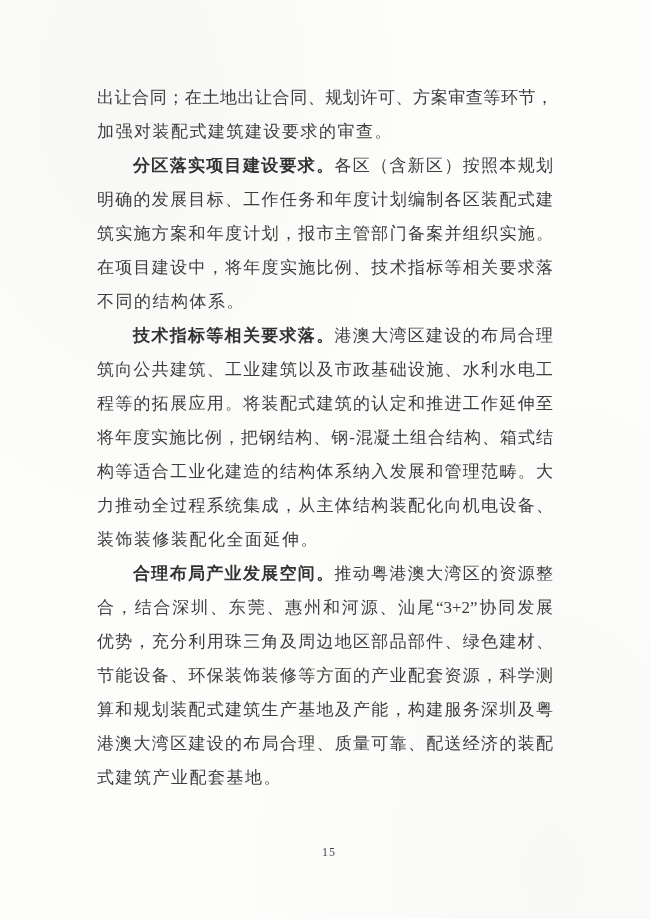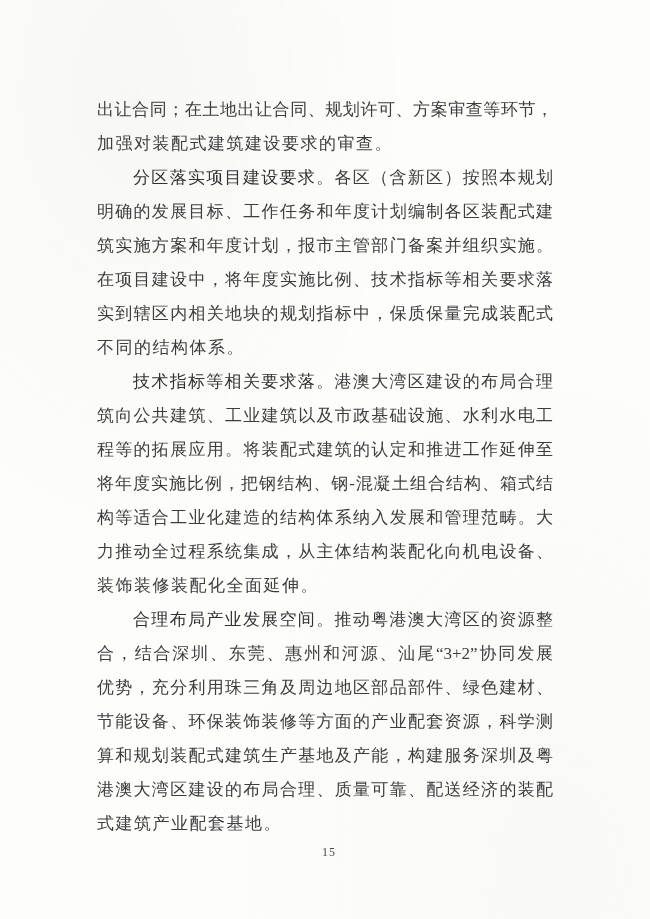--- a/index.html
+++ b/index.html
@@ -23,21 +23,20 @@
     background:
       radial-gradient(ellipse at 20% 10%, rgba(180,180,180,0.08), rgba(0,0,0,0) 40%),
       radial-gradient(ellipse at 85% 95%, rgba(180,180,180,0.06), rgba(0,0,0,0) 45%),
       #fdfdfc;
   }
   .text-block {
     position: absolute;
     left: 97px;
     top: 81px;
     width: 456px;
-    margin-top: 12px;
   }
   .line {
     width: 456px;
     height: 34px;
     line-height: 34px;
     font-size: 17px;
     color: #3d3d3d;
     white-space: nowrap;
     text-align: justify;
     text-align-last: justify;
@@ -47,21 +46,21 @@
   .line.indent {
     padding-left: 36px;
     width: 420px;
   }
   .line.end {
     text-align: left;
     text-align-last: left;
     letter-spacing: 1.5px;
   }
   .line .b {
-    font-weight: normal;
+    font-weight: bold;
     color: #323232;
   }
   .page-number {
     position: absolute;
     left: 4px;
     top: 845px;
     width: 650px;
     text-align: center;
     font-size: 12px;
     letter-spacing: 1px;
@@ -90,23 +89,20 @@
   </div>
 
   <div class="line">
     <span class="b"></span><span>筑实施方案和年度计划，报市主管部门备案并组织实施。</span>
   </div>
 
   <div class="line">
     <span class="b"></span><span>在项目建设中，将年度实施比例、技术指标等相关要求落</span>
   </div>
 
-  <div class="line">
-    <span class="b"></span><span>实到辖区内相关地块的规划指标中，保质保量完成装配式</span>
-  </div>
 
   <div class="line end">
     <span class="b"></span><span>不同的结构体系。</span>
   </div>
 
   <div class="line indent">
     <span class="b">技术指标等相关要求落。</span><span>港澳大湾区建设的布局合理</span>
   </div>
 
   <div class="line">

